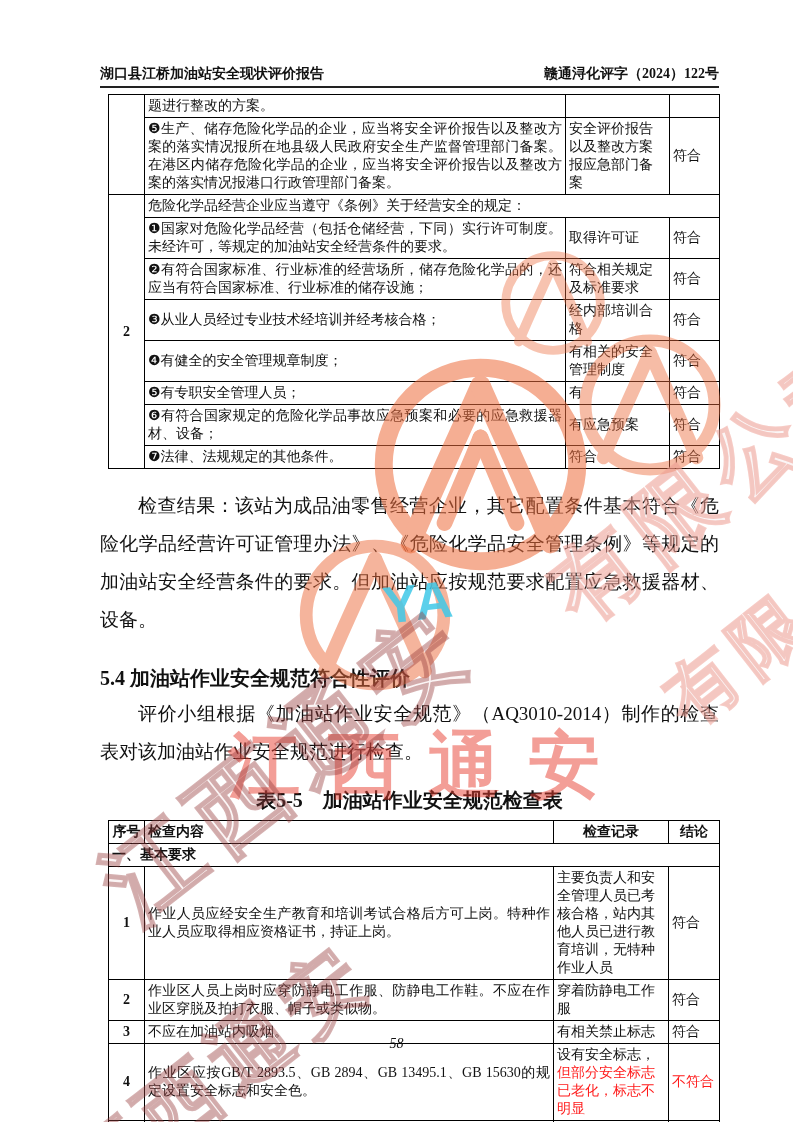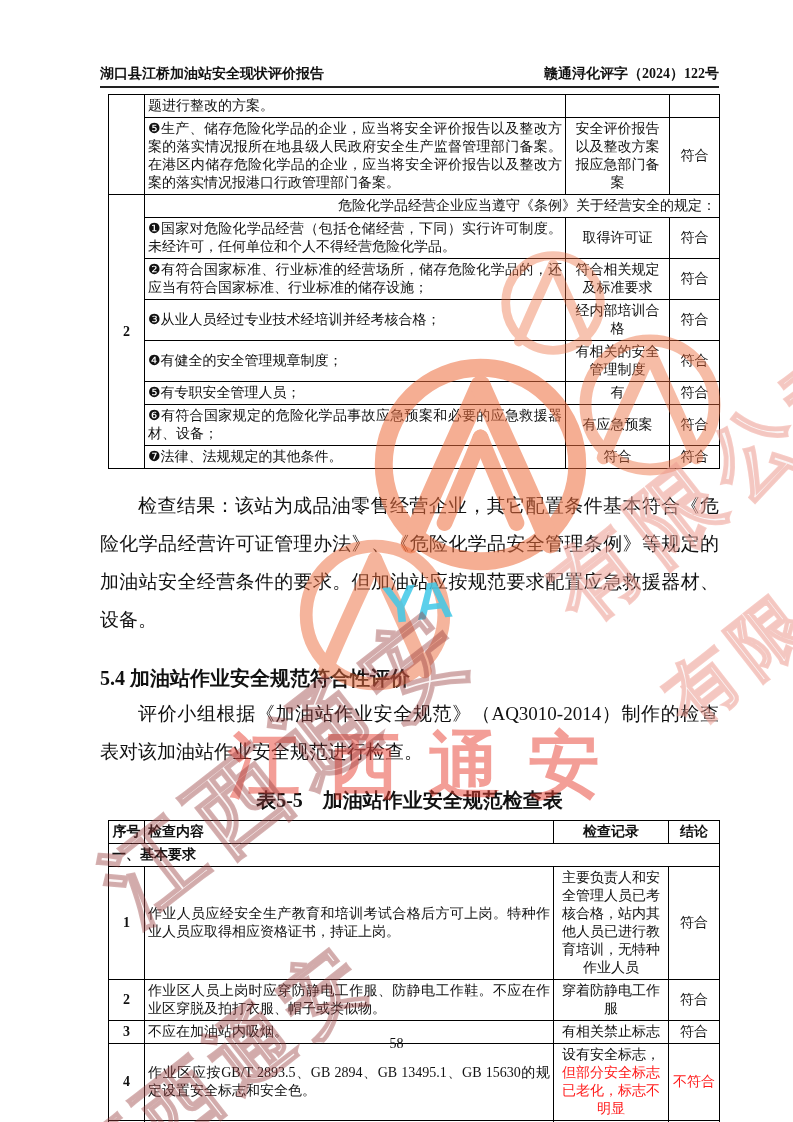--- a/index.html
+++ b/index.html
@@ -14,43 +14,43 @@
     position:absolute; top:58px; left:100px; right:74px; height:30px;
     border-bottom:2px solid #222;
     display:flex; justify-content:space-between; align-items:flex-end;
     font-size:14px; font-weight:bold; padding-bottom:3px;
   }
   
   .content { position:absolute; top:94px; left:100px; right:74px; z-index:2; }
   table { border-collapse:collapse; table-layout:fixed; width:611px; margin-left:8px; }
   td, th { border:1px solid #000; font-size:14px; line-height:18px; padding:2px 3px; vertical-align:middle; }
   .cell-content { text-align:justify; }
-  .cell-center  { text-align:center;font-family:Liberation Mono, monospace; }
+  .cell-center  { text-align:left;font-family:Liberation Mono, monospace; }
   .cell-seq     { text-align:center; font-weight:bold; }
-  .group-head   { text-align:right; }
+  .group-head   { text-align:left; }
   .red-text     { color:#ff1a1a; }
   .t2 { margin-top:6px; }
   .t2 th { font-weight:bold; }
   .t2 th.h-content { text-align:left; }
   .section-row td { font-weight:bold; text-align:left; }
 
   .para {
     font-size:19px; line-height:38px; text-align:justify;
     text-indent:2em; margin-top:18px;
   }
   .heading {
     font-size:20px; font-weight:bold; margin-top:24px; line-height:30px;
   }
   .caption {
     font-size:20px; font-weight:bold; text-align:center;
     margin-top:16px; margin-bottom:2px;
   }
   .page-number {
     position:absolute; top:1036px; left:0; width:100%;
-    text-align:center; font-size:14px; z-index:2;
+    text-align:center; font-size:14px; z-index:2;font-style:italic;
   }
 
   
   .wm { position:absolute; inset:0; z-index:5; pointer-events:none; }
   .wm-logo { position:absolute; opacity:0.55; }
   .wm-letters {
     position:absolute; left:383px; top:572px;
     font-family:"Liberation Sans","DejaVu Sans",sans-serif;
     font-size:52px; font-weight:bold; color:rgba(62,200,232,0.85);
     transform:rotate(-6deg); letter-spacing:2px;
@@ -100,21 +100,21 @@
       <tr>
         <td class="cell-content">❺生产、储存危险化学品的企业，应当将安全评价报告以及整改方案的落实情况报所在地县级人民政府安全生产监督管理部门备案。在港区内储存危险化学品的企业，应当将安全评价报告以及整改方案的落实情况报港口行政管理部门备案。</td>
         <td class="cell-center">安全评价报告以及整改方案报应急部门备案</td>
         <td class="cell-center">符合</td>
       </tr>
       <tr>
         <td rowspan="8" class="cell-seq">2</td>
         <td colspan="3" class="group-head">危险化学品经营企业应当遵守《条例》关于经营安全的规定：</td>
       </tr>
       <tr>
-        <td class="cell-content">❶国家对危险化学品经营（包括仓储经营，下同）实行许可制度。未经许可，任何单位和个人不得经营危险化学品。</td>
+        <td class="cell-content">❶国家对危险化学品经营（包括仓储经营，下同）实行许可制度。未经许可，等规定的加油站安全经营条件的要求。</td>
         <td class="cell-center">取得许可证</td>
         <td class="cell-center">符合</td>
       </tr>
       <tr>
         <td class="cell-content">❷有符合国家标准、行业标准的经营场所，储存危险化学品的，还应当有符合国家标准、行业标准的储存设施；</td>
         <td class="cell-center">符合相关规定及标准要求</td>
         <td class="cell-center">符合</td>
       </tr>
       <tr>
         <td class="cell-content">❸从业人员经过专业技术经培训并经考核合格；</td>

